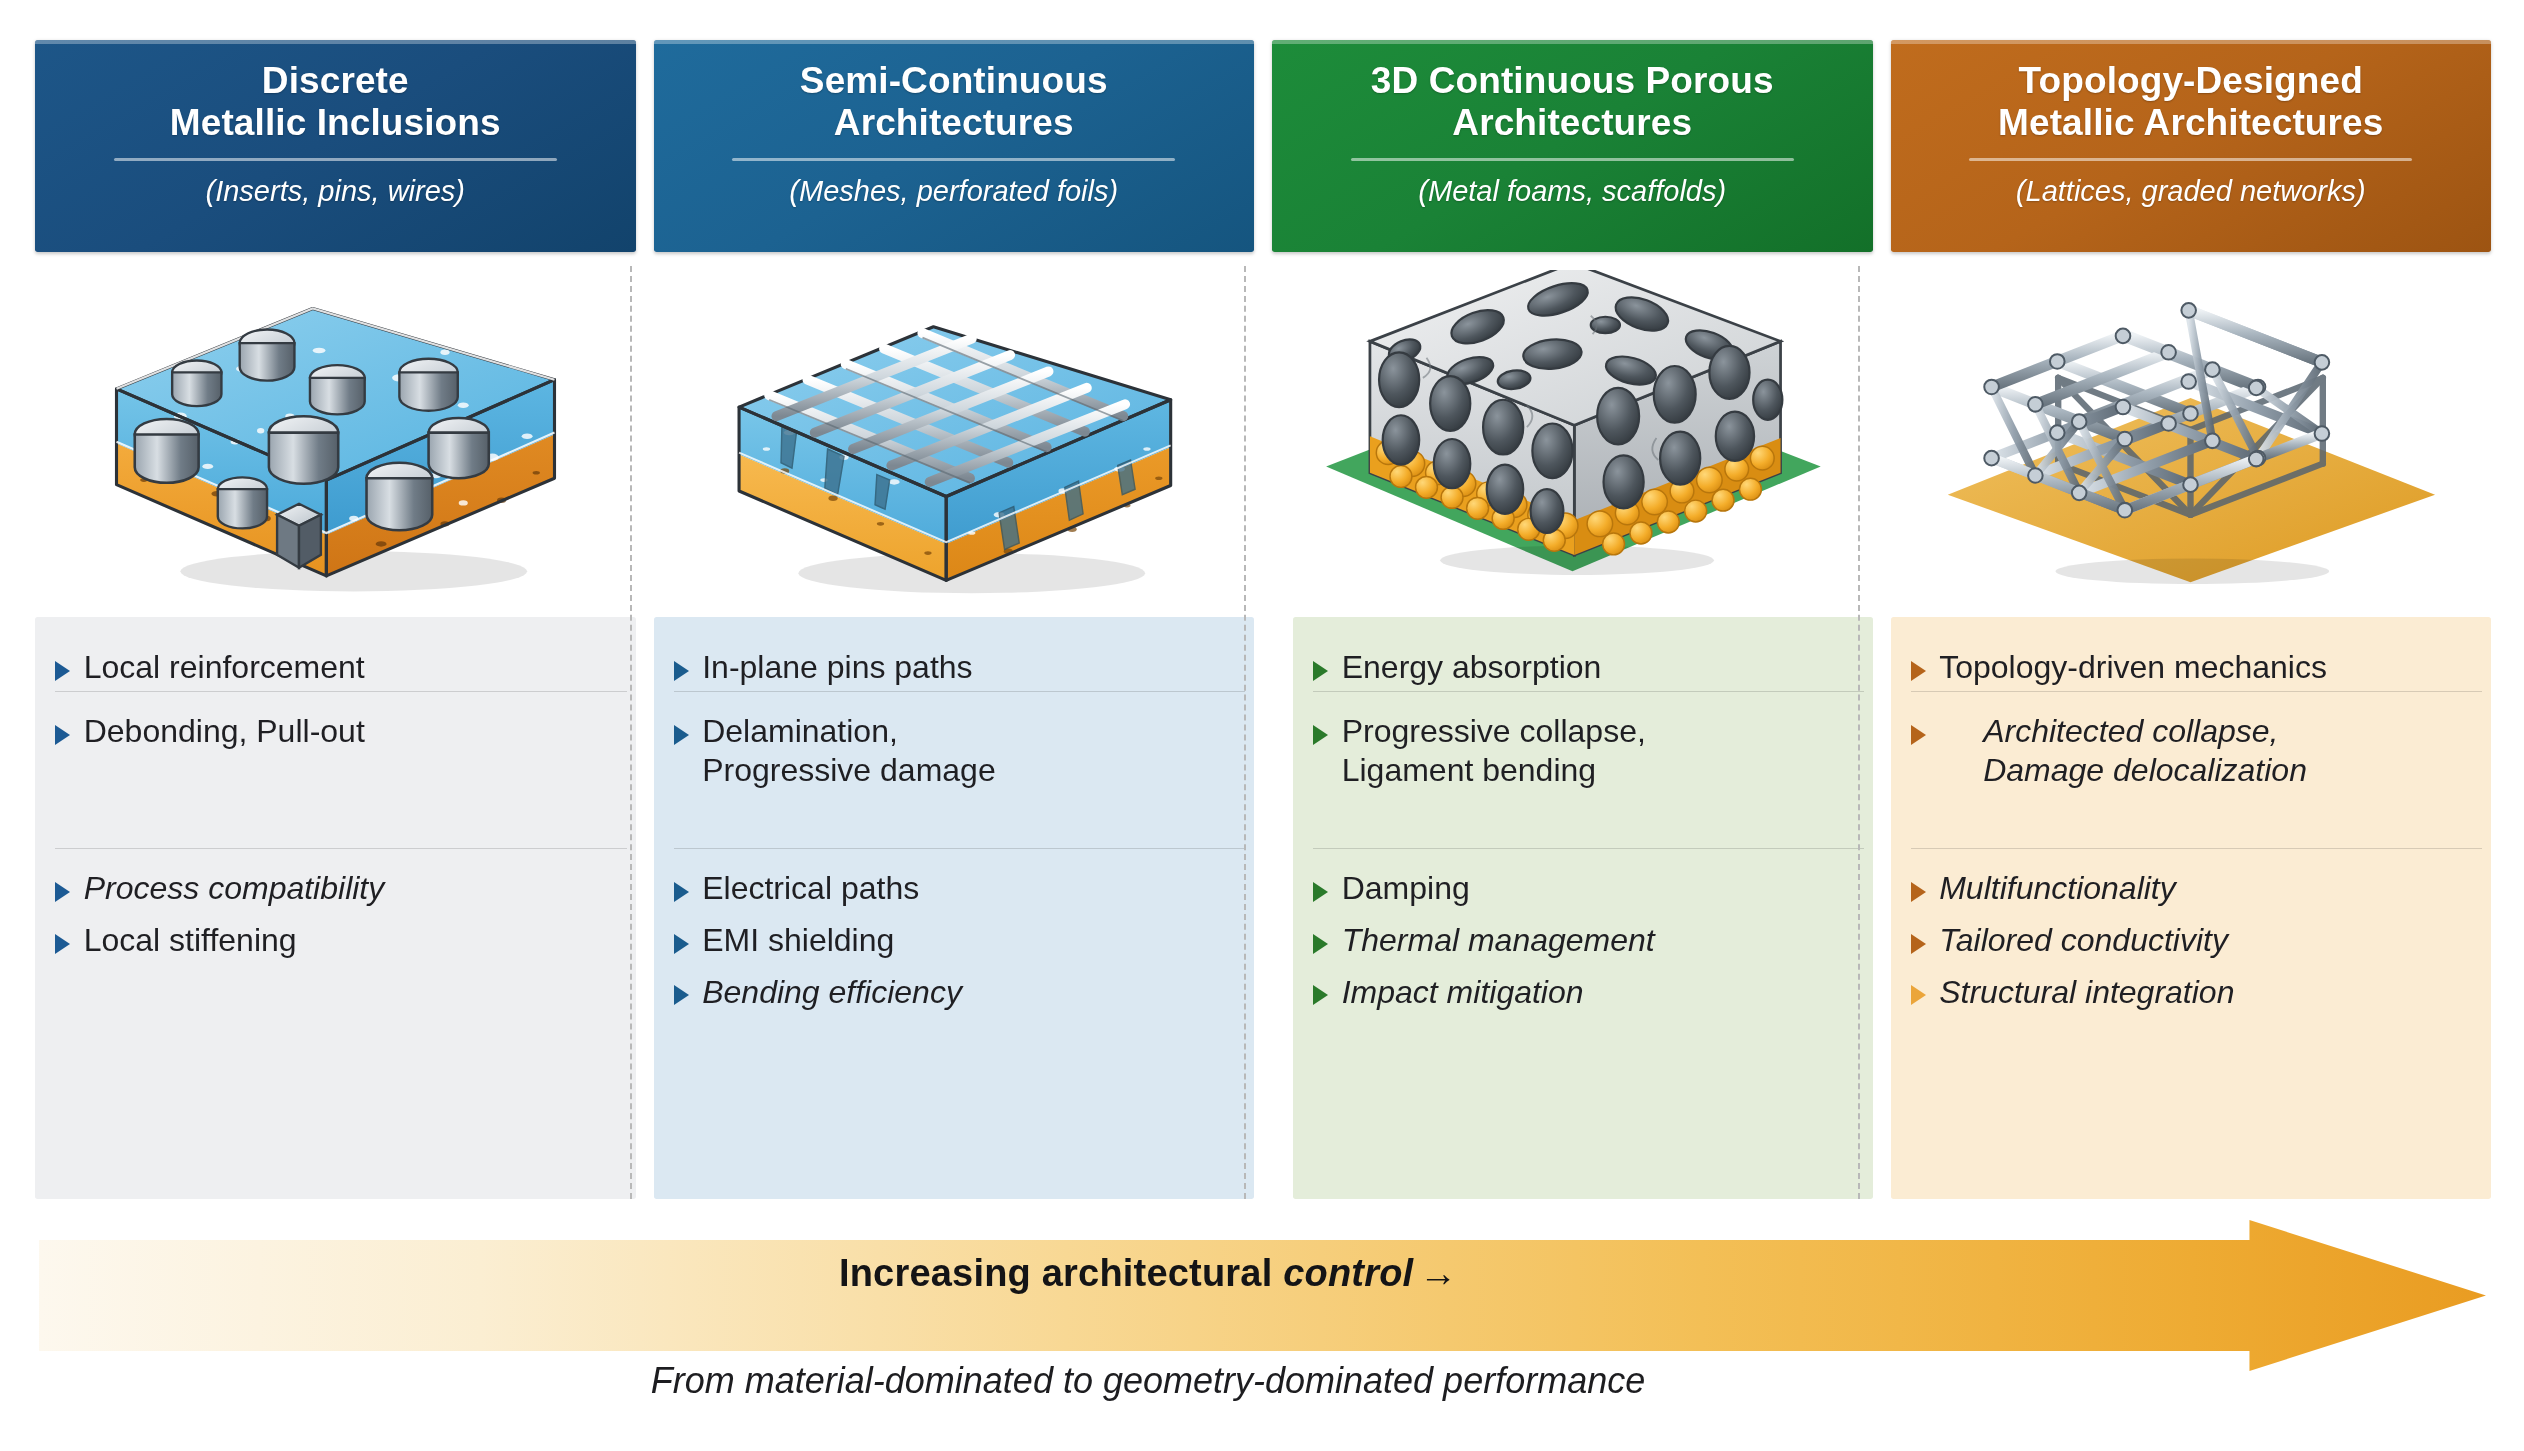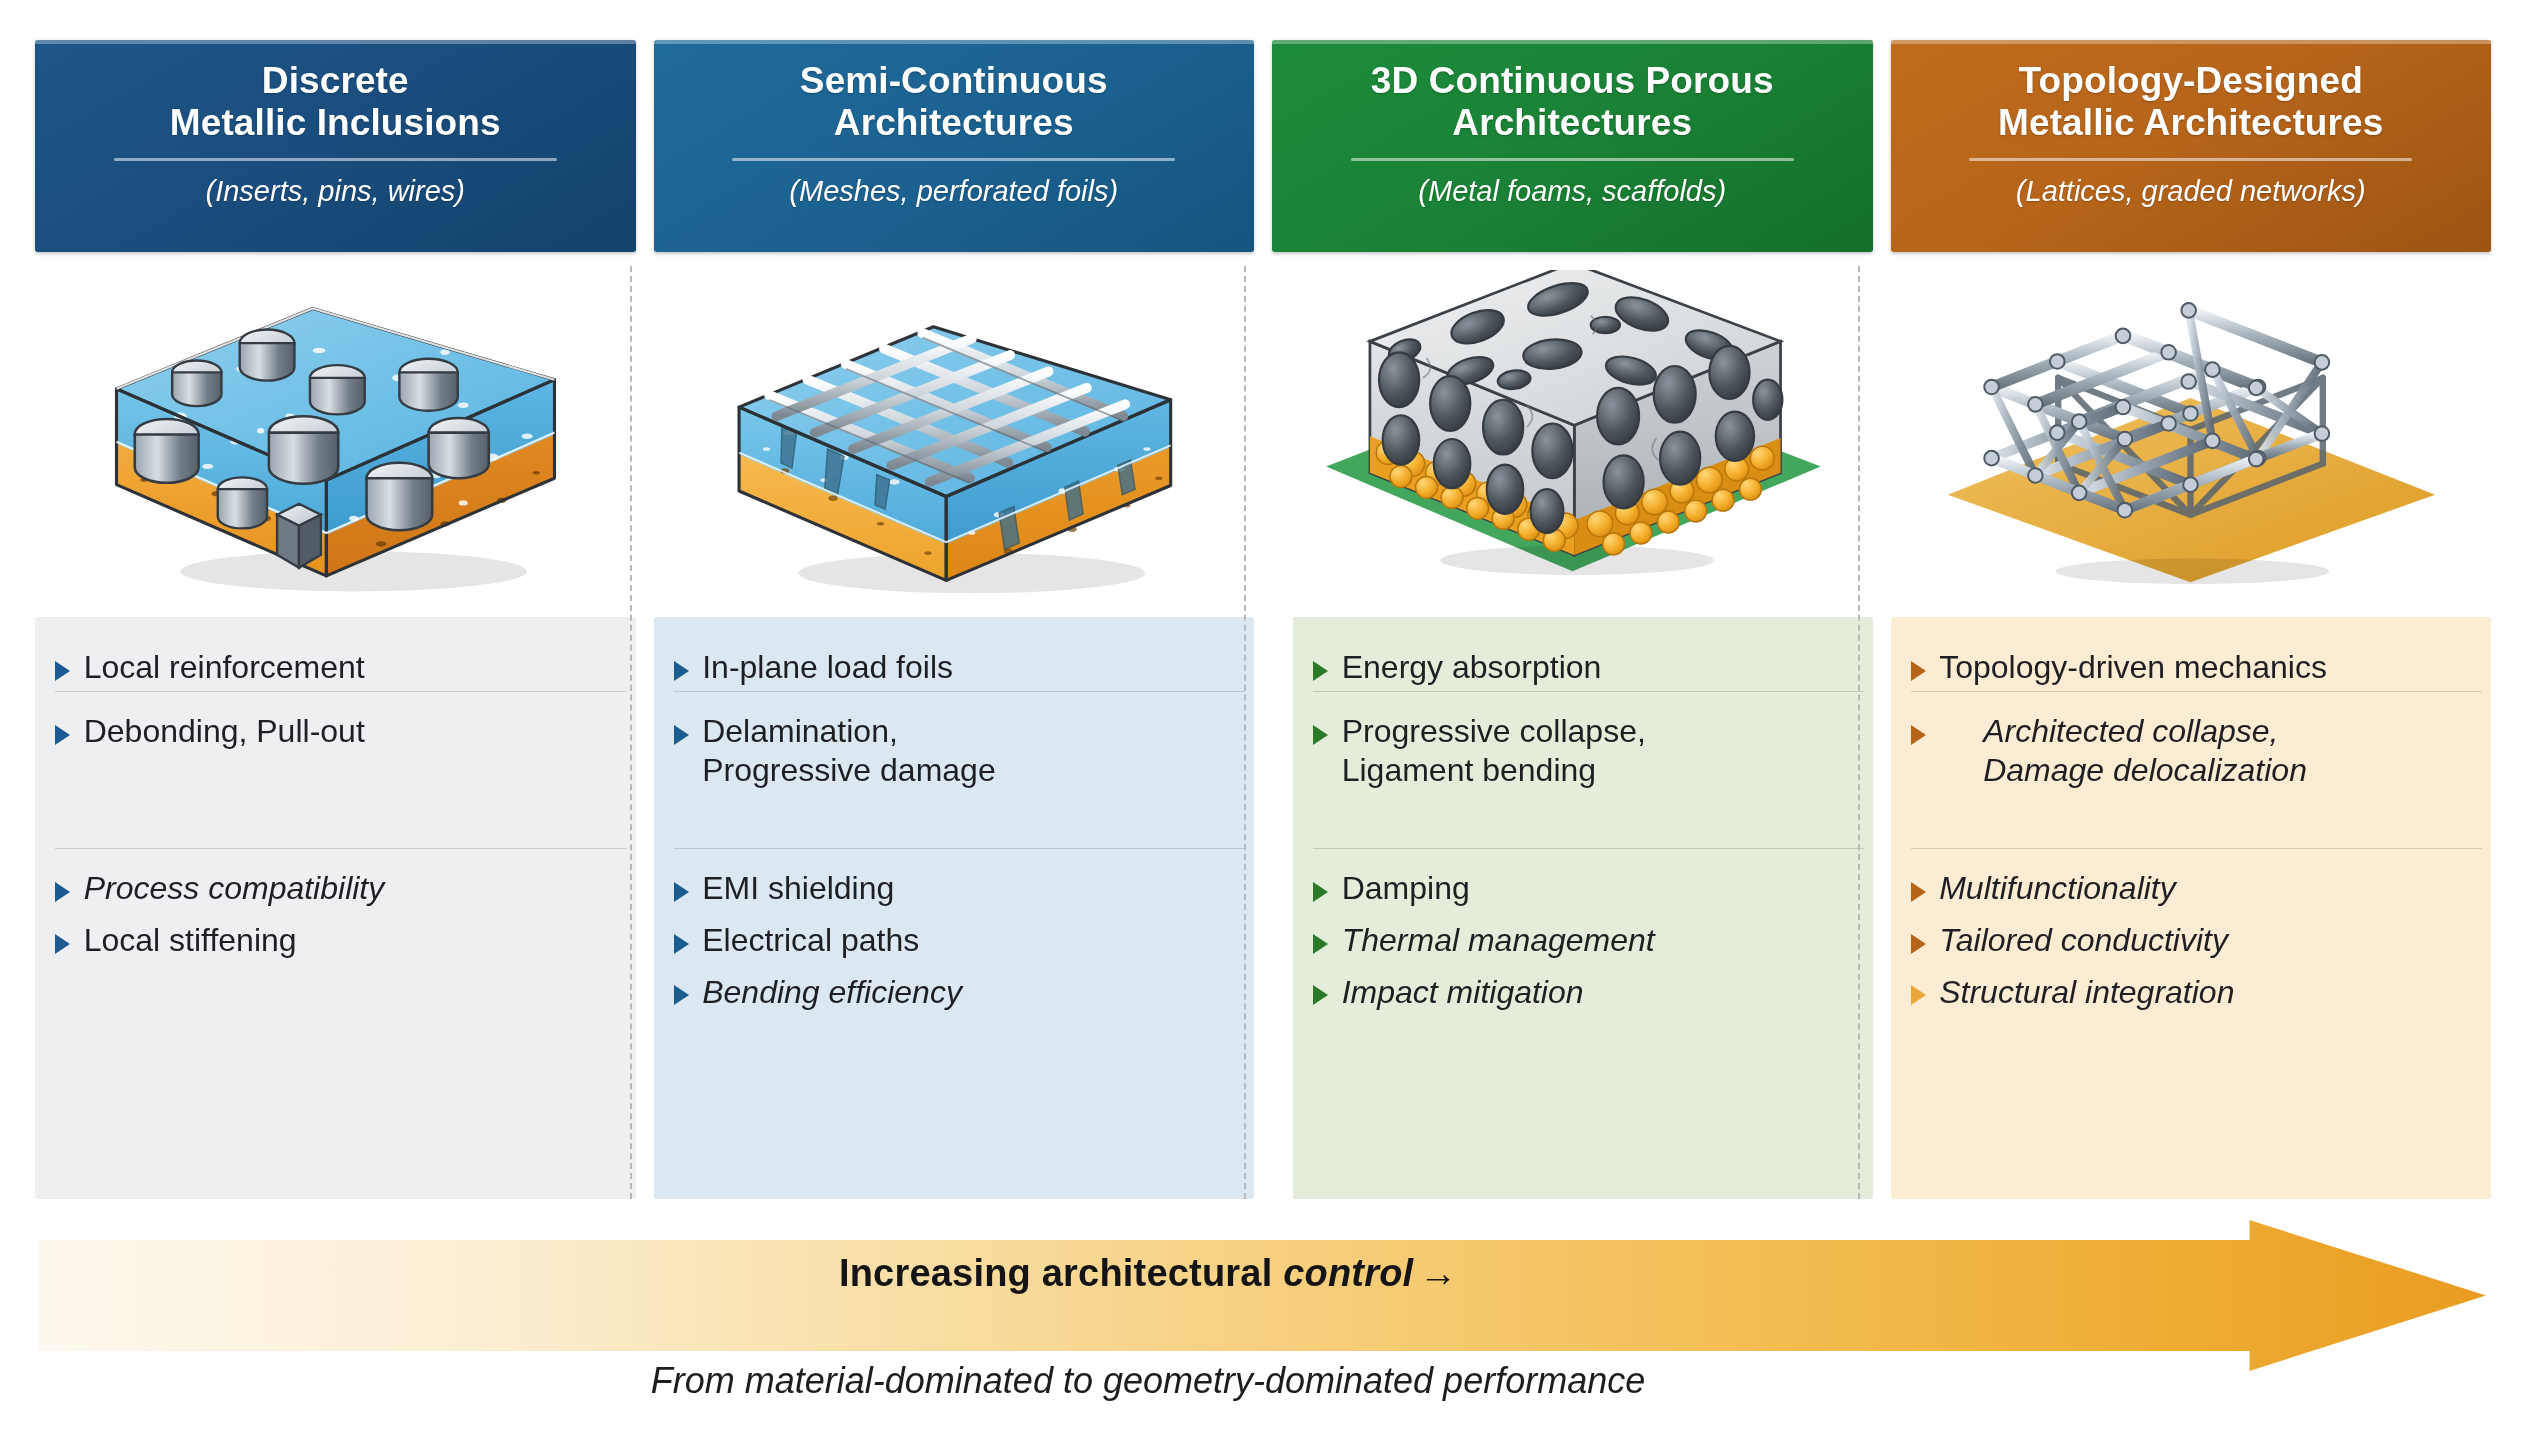--- a/index.html
+++ b/index.html
@@ -474,38 +474,38 @@
             <line x1="298" y1="228" x2="298" y2="256"></line>
             <line x1="466" y1="160" x2="466" y2="186"></line>
           </g>
         </svg>
       </div>
 
       <div class="bullets" style="background:#dbe8f2;">
         <div class="bgroup divided">
           <div class="bullet">
             <span class="barrow" style="color:#1a5c8e;"></span>
-            <span class="btext">In-plane load foils</span>
+            <span class="btext">In-plane pins paths</span>
           </div>
         </div>
         <div class="bgroup divided tall">
           <div class="bullet">
             <span class="barrow" style="color:#1a5c8e;"></span>
             <span class="btext ml" style="white-space:pre-line;">Delamination,
 Progressive damage</span>
           </div>
         </div>
         <div class="bgroup">
           <div class="bullet">
             <span class="barrow" style="color:#1a5c8e;"></span>
+            <span class="btext">Electrical paths</span>
+          </div>
+          <div class="bullet">
+            <span class="barrow" style="color:#1a5c8e;"></span>
             <span class="btext">EMI shielding</span>
-          </div>
-          <div class="bullet">
-            <span class="barrow" style="color:#1a5c8e;"></span>
-            <span class="btext">Electrical paths</span>
           </div>
           <div class="bullet italic">
             <span class="barrow" style="color:#1a5c8e;"></span>
             <span class="btext">Bending efficiency</span>
           </div>
         </div>
       </div>
     </div>
 
     <div class="col">

